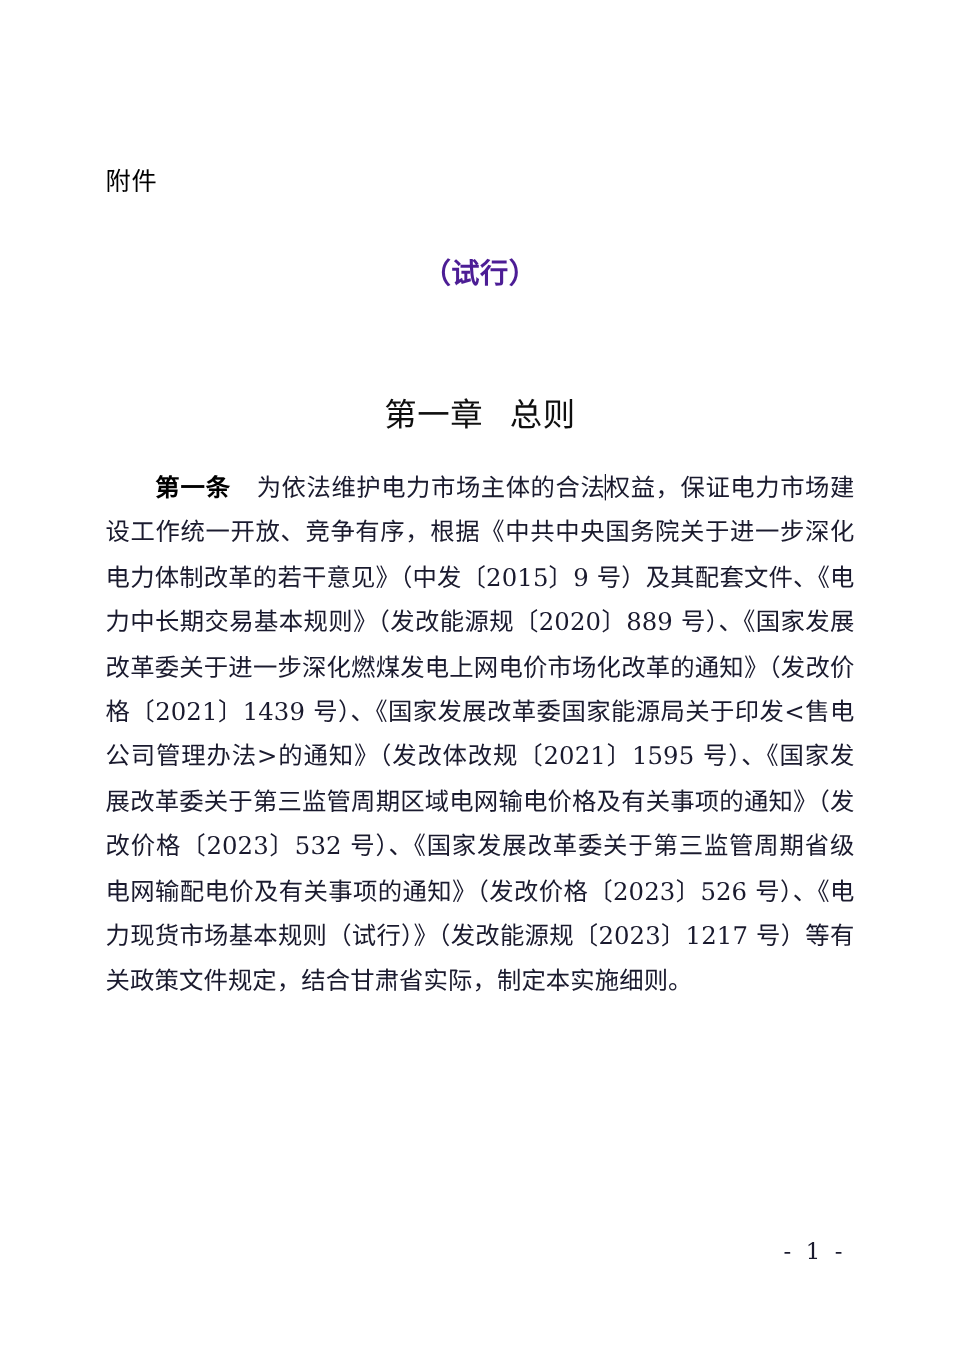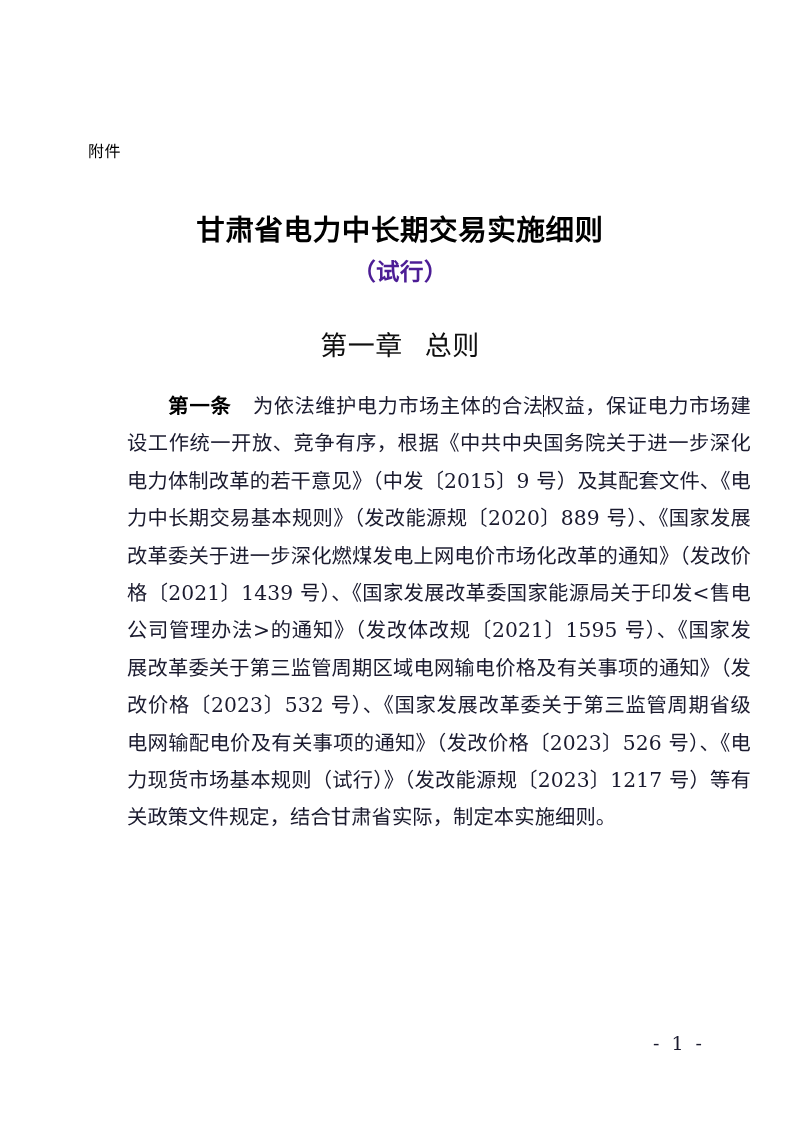--- a/index.html
+++ b/index.html
@@ -19,21 +19,21 @@
     color: #000000;
     -webkit-font-smoothing: none;
   }
 
   
   .attachment-label {
     position: absolute;
     left: 88px;
     top: 139px;
     font-family: "Liberation Sans", "DejaVu Sans", sans-serif;
-    font-size: 16px;
+    font-size: 21px;
     line-height: 26px;
     letter-spacing: 0.5px;
     color: #000000;
     white-space: nowrap;
   }
 
   
   .title-block {
     position: absolute;
     left: 88px;
@@ -77,21 +77,20 @@
     white-space: nowrap;
   }
   .chapter-heading .gap { display: inline-block; width: 22px; }
 
   
   .body-col {
     position: absolute;
     left: 88px;
     top: 388px;
     width: 624px;
-    margin-left: 39px;
   }
 
   .para {
     margin: 0;
     font-family: "DejaVu Serif", "Liberation Serif", serif;
     font-size: 20.3px;
     line-height: 37.4px;
     color: #1a1a2e;
     text-align: justify;
     text-justify: inter-character;
@@ -141,21 +140,20 @@
   }
 </style>
 </head>
 <body>
 
 <div class="page">
 
   <div class="attachment-label">附件</div>
 
   <div class="title-block">
-    <div class="doc-title">甘肃省电力中长期交易实施细则</div>
     <div class="doc-subtitle">（试行）</div>
   </div>
 
   <div class="chapter-heading">
     <span>第一章</span><span class="gap"></span><span>总则</span>
   </div>
 
   <div class="body-col">
 
     <p class="para">

